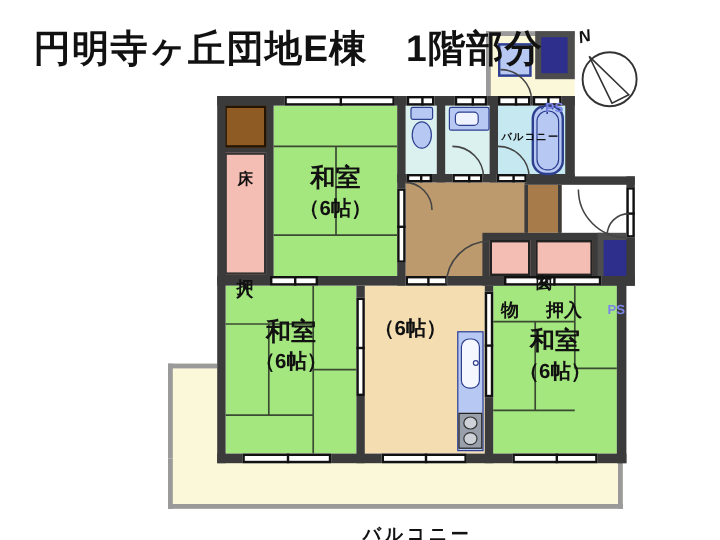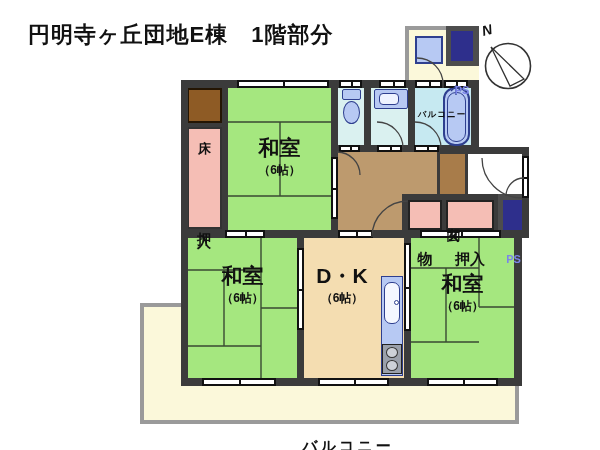--- a/index.html
+++ b/index.html
@@ -11,24 +11,24 @@
         border-left:2px solid #111;border-right:2px solid #111;box-sizing:border-box;z-index:15;}
   .winH::after{content:"";position:absolute;left:50%;top:-2px;bottom:-2px;width:2px;background:#111;}
   .winV{position:absolute;background:#fff;border-left:2px solid #111;border-right:2px solid #111;
         border-top:2px solid #111;border-bottom:2px solid #111;box-sizing:border-box;z-index:15;}
   .winV::after{content:"";position:absolute;top:50%;left:-2px;right:-2px;height:2px;background:#111;}
   .lbl{position:absolute;z-index:20;font-weight:bold;line-height:1.15;}
   .center{display:flex;align-items:center;justify-content:center;text-align:center;margin-top:44px;}
   .vert{writing-mode:vertical-rl;text-orientation:upright;letter-spacing:2px;}
   .roomlbl{position:absolute;z-index:20;font-weight:bold;text-align:center;color:#111;}
   .roomlbl .l1{font-size:21px;display:block;}
-  .roomlbl .l2{font-size:12px;display:block;}
+  .roomlbl .l2{font-size:17px;display:block;}
   .fx{position:absolute;z-index:12;box-sizing:border-box;}
   svg.overlay{position:absolute;left:0;top:0;z-index:16;pointer-events:none;}
-  #title{position:absolute;left:28px;top:20px;font-size:22px;font-weight:bold;letter-spacing:1px;z-index:30;}
+  #title{position:absolute;left:28px;top:20px;font-size:31px;font-weight:bold;letter-spacing:1px;z-index:30;}
 </style>
 </head>
 <body>
 
 <div id="stage">
 
   <div id="title">円明寺ヶ丘団地E棟　1階部分</div>
 
   <div class="fill" style="left:140px;top:303px;width:41px;height:121px;background:var(--balcony_cream);
               border-left:4px solid var(--balcony_border);border-top:4px solid var(--balcony_border);box-sizing:border-box;"></div>
@@ -148,21 +148,20 @@
 
   <div class="roomlbl" style="left:228px;top:134px;width:103px;">
     <span class="l1">和室</span>
       <span class="l2">（6帖）</span>
   </div>
   <div class="roomlbl" style="left:188px;top:262px;width:109px;">
     <span class="l1">和室</span>
       <span class="l2">（6帖）</span>
   </div>
   <div class="roomlbl" style="left:300px;top:262px;width:84px;">
-    <span class="l1">D・K</span>
       <span class="l2">（6帖）</span>
   </div>
   <div class="roomlbl" style="left:411px;top:270px;width:103px;">
     <span class="l1">和室</span>
       <span class="l2">（6帖）</span>
   </div>
   <div class="lbl center" style="left:187px;top:88px;width:35px;height:35px;font-size:13px;">床</div>
   <div class="lbl center vert" style="left:187px;top:140px;width:35px;height:78px;font-size:14px;">押入</div>
   <div class="lbl center vert" style="left:440px;top:156px;width:25px;height:37px;font-size:13px;">玄関</div>
   <div class="lbl center" style="left:408px;top:200px;width:34px;height:30px;font-size:15px;">物</div>

